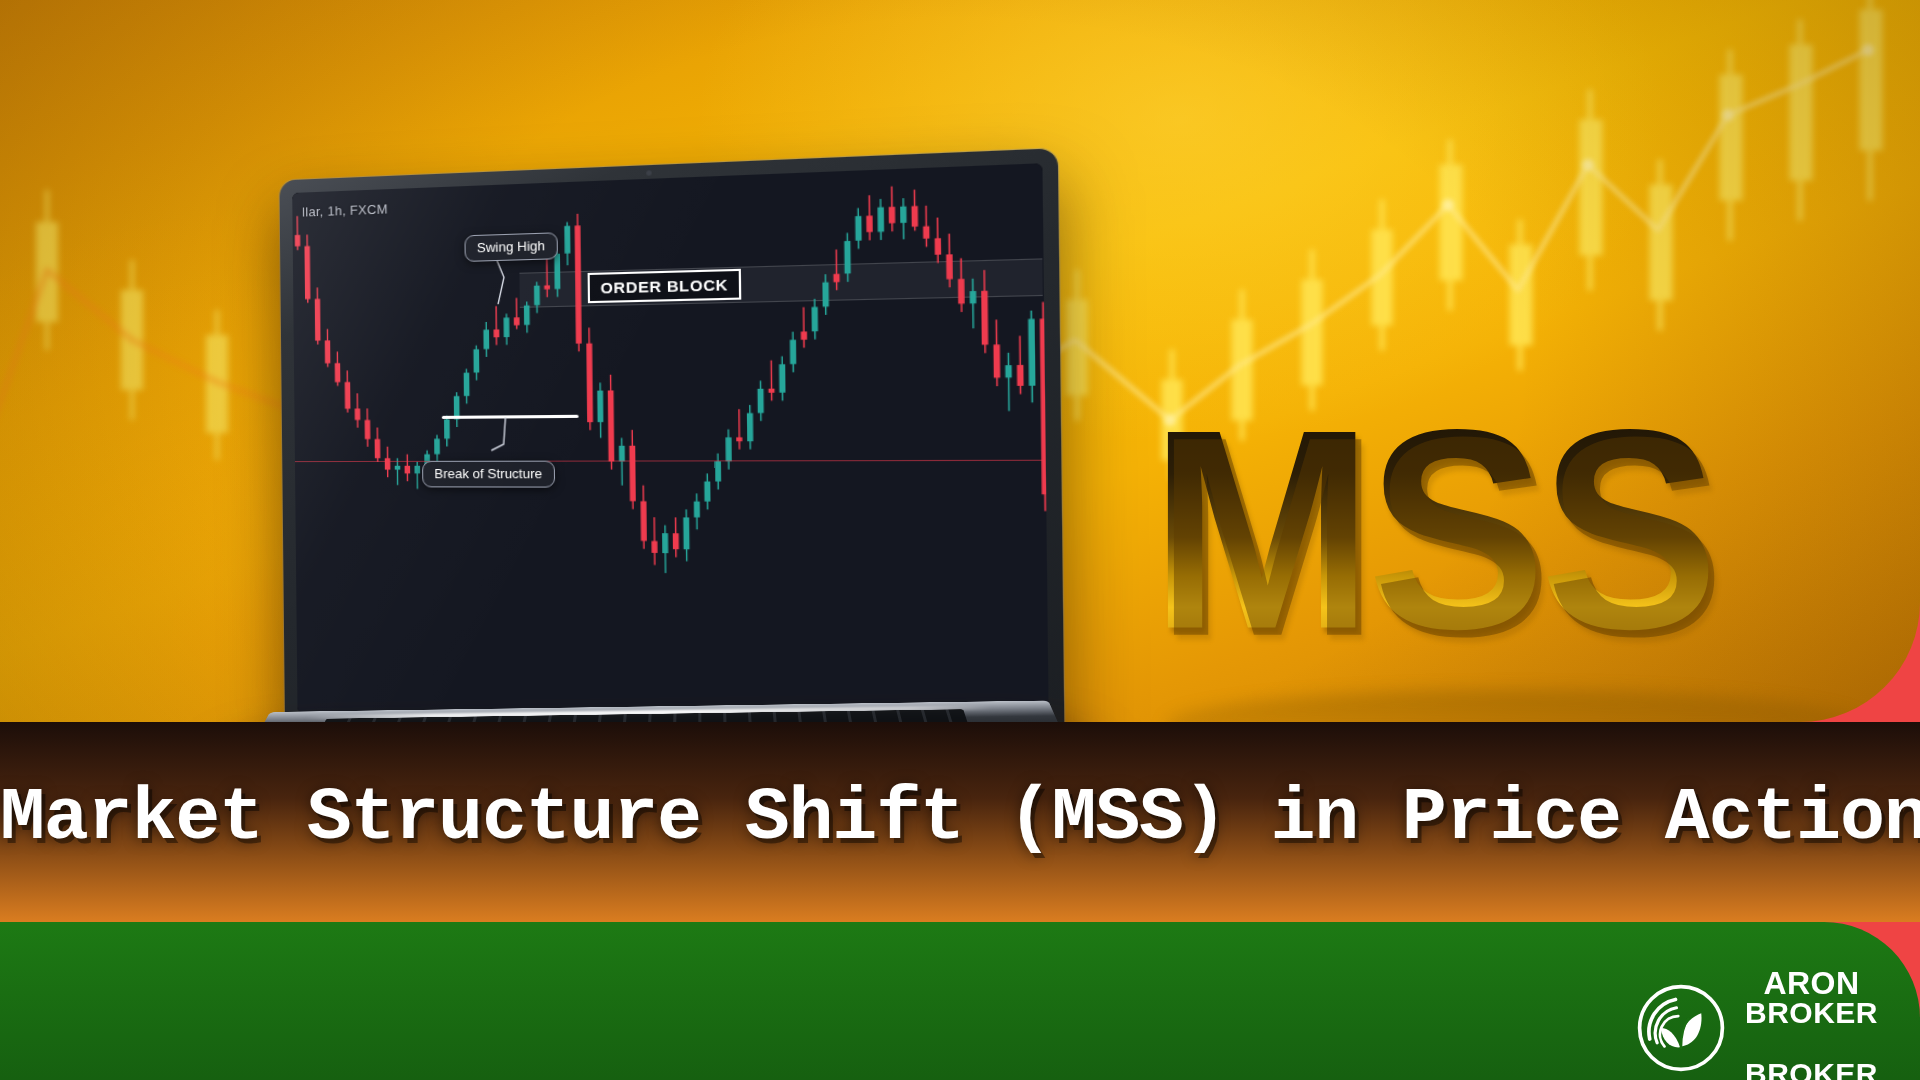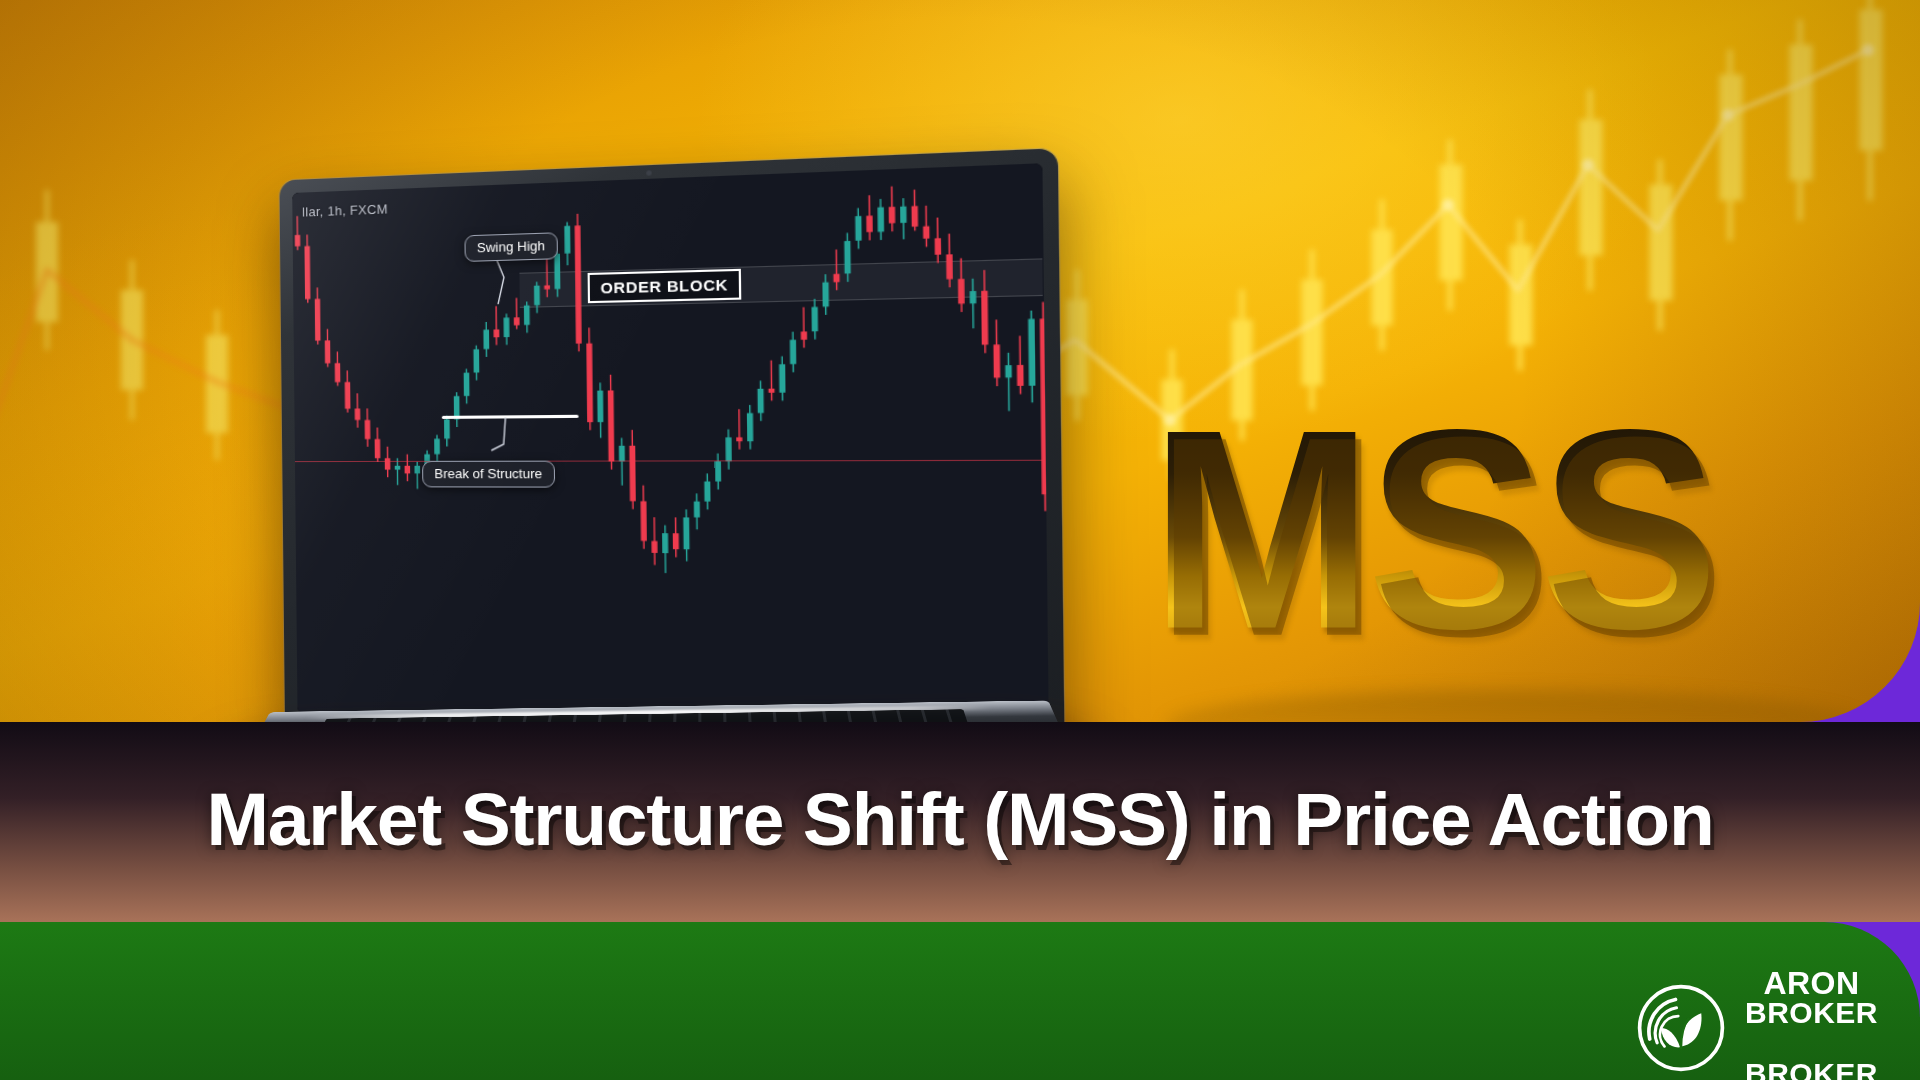--- a/index.html
+++ b/index.html
@@ -1,19 +1,19 @@
 <!DOCTYPE html>
 <html><head>
 <meta charset="utf-8">
 <style>
   * { margin:0; padding:0; box-sizing:border-box; }
   html,body { width:1920px; height:1080px; overflow:hidden; background:#000; }
   body { font-family:"Liberation Sans", sans-serif; }
 
-  #stage { position:relative; width:1920px; height:1080px; overflow:hidden; background:#6d28d9; }
+  #stage { position:relative; width:1920px; height:1080px; overflow:hidden; background:#ef4444; }
 
   
   .hero-panel{
     position:absolute; left:0; top:0; width:1920px; height:722px;
     border-bottom-right-radius:120px;
     overflow:hidden;
     background:
       radial-gradient(ellipse 780px 520px at 1180px 120px, rgba(255,214,60,.55) 0%, rgba(255,196,20,0) 62%),
       radial-gradient(ellipse 900px 700px at 300px 640px, rgba(255,150,10,.40) 0%, rgba(230,130,0,0) 65%),
       linear-gradient(160deg,#d88c06 0%, #e39a05 14%, #f0ad03 30%, #f7bc04 46%, #f5b205 62%, #e59805 78%, #c97c04 100%);
@@ -121,21 +121,21 @@
   
   .title-band{
     position:absolute; left:0; top:722px; width:1920px; height:200px;
     background:
       linear-gradient(180deg, rgba(10,9,4,.92) 0%, rgba(40,30,4,.84) 38%, rgba(120,92,6,.72) 72%, rgba(205,160,10,.62) 100%);
   }
   .title{
     position:absolute; left:0; right:0; top:776px; text-align:center;
     font-size:75px; font-weight:700; color:#fff; letter-spacing:-1.2px;
     text-shadow: 4px 5px 0 rgba(0,0,0,.42), 0 2px 14px rgba(0,0,0,.5);
-    font-family:Liberation Sans, sans-serif; white-space:nowrap;
+    font-family:Liberation Mono, monospace; white-space:nowrap;
   }
 
   
   .footer{
     position:absolute; left:0; top:922px; width:1920px; height:158px;
     background:linear-gradient(180deg,#1d7a14 0%, #1a6e12 45%, #166010 100%);
     border-top-right-radius:96px;
   }
   .logo{ position:absolute; right:42px; top:968px; display:flex; align-items:center; gap:18px;text-align:center; }
   .logo-mark{ width:92px; height:92px; flex:0 0 92px; }

